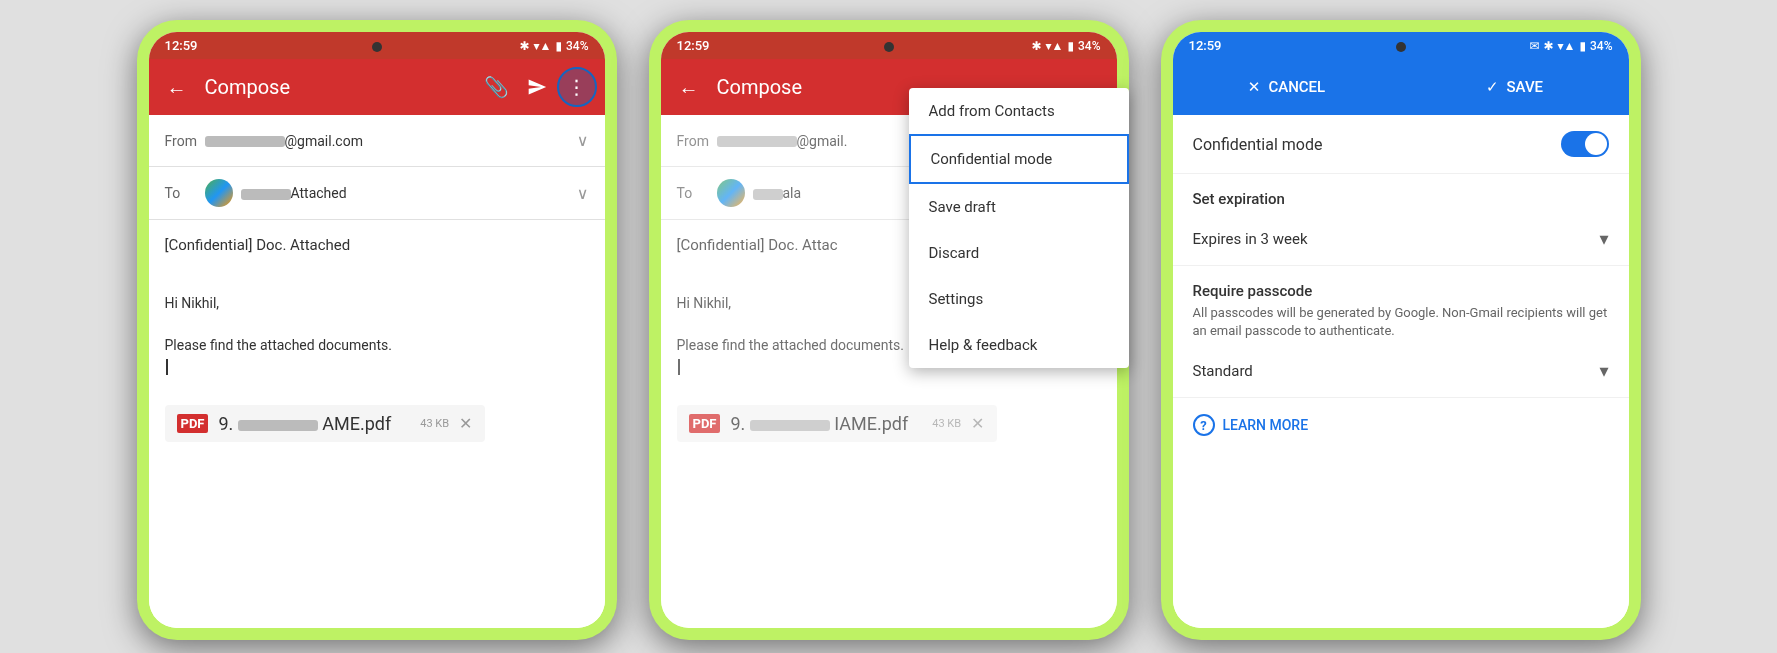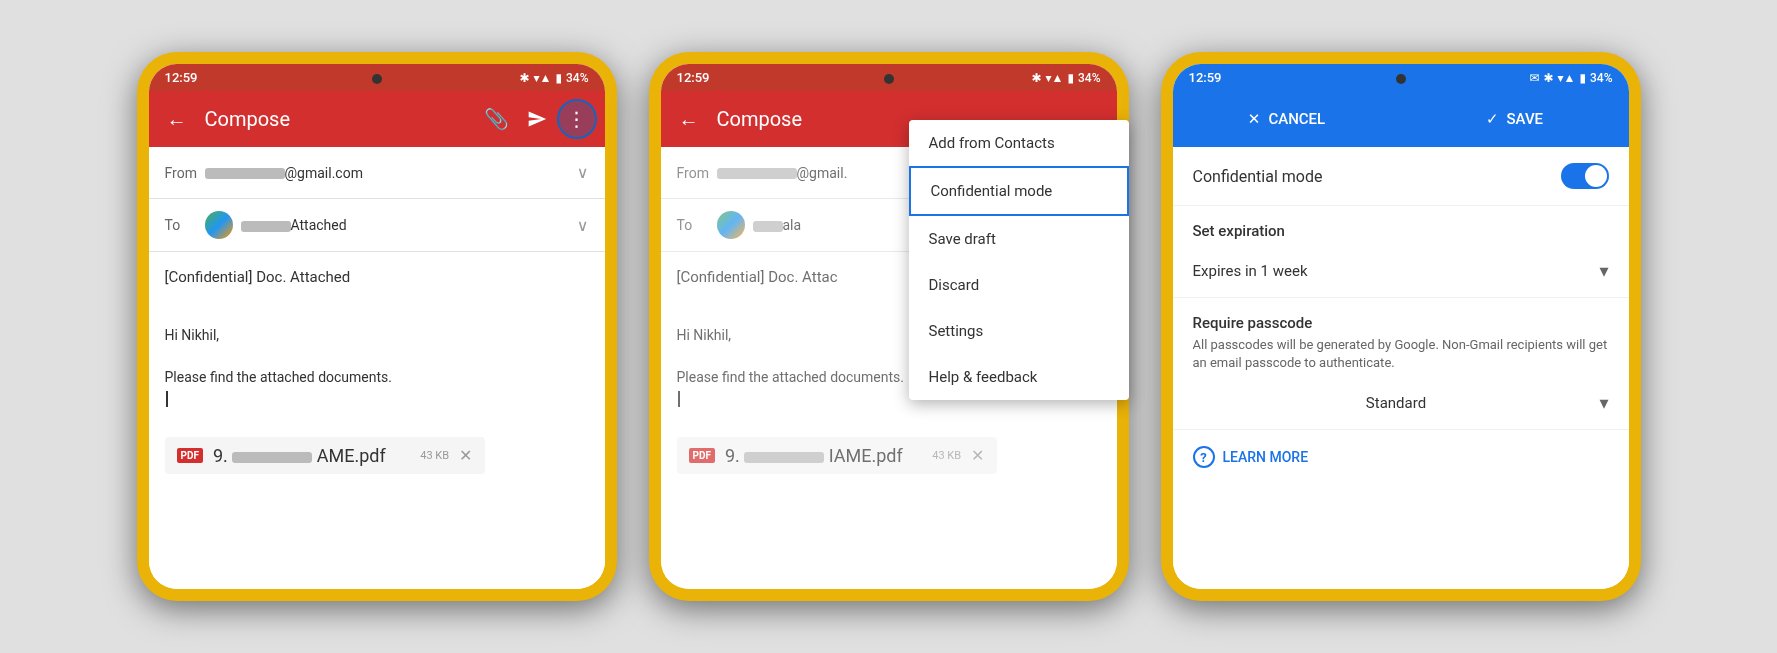--- a/index.html
+++ b/index.html
@@ -9,27 +9,27 @@
       justify-content: center;
       align-items: center;
       min-height: 100vh;
       font-family: 'Roboto', Arial, sans-serif;
       gap: 32px;
       padding: 20px;
     }
 
     
     .phone-frame {
-      background: #eab308;
+      background: #bef264;
       border-radius: 40px;
       padding: 12px;
       box-shadow: 0 8px 32px rgba(0,0,0,0.5);
       position: relative;
       width: 480px;
-      height: 549px;
+      height: 620px;
     }
 
     .phone-frame::before {
       content: '';
       position: absolute;
       top: 22px;
       left: 50%;
       transform: translateX(-50%);
       width: 10px;
       height: 10px;
@@ -185,21 +185,21 @@
       background: #f5f5f5;
       border-radius: 4px;
       padding: 8px 12px;
       max-width: 320px;
       gap: 10px;
     }
 
     .pdf-icon {
       background: #d32f2f;
       color: #fff;
-      font-size: 10px;
+      font-size: 13px;
       font-weight: 700;
       padding: 2px 4px;
       border-radius: 2px;
       flex-shrink: 0;
     }
 
     .attachment-name {
       flex: 1;
       font-size: 18px;
       color: #333;
@@ -317,21 +317,20 @@
       font-size: 13px;
       color: #666;
       line-height: 1.4;
     }
 
     .passcode-dropdown-row {
       display: flex;
       align-items: center;
       padding: 8px 20px 16px;
       border-bottom: 1px solid #f0f0f0;
-      text-align: center;
     }
 
     .learn-more-row {
       display: flex;
       align-items: center;
       padding: 16px 20px;
       gap: 8px;
       cursor: pointer;
     }
 
@@ -560,21 +559,21 @@
 
     <div class="settings-content">
 
       <div class="settings-row">
         <span class="settings-label">Confidential mode</span>
         <div class="toggle"></div>
       </div>
 
       <div class="section-header">Set expiration</div>
       <div class="dropdown-row">
-        <span class="dropdown-value">Expires in 1 week</span>
+        <span class="dropdown-value">Expires in 3 week</span>
         <span class="dropdown-arrow">▾</span>
       </div>
 
       <div class="section-header2">Require passcode</div>
       <div class="section-desc">All passcodes will be generated by Google. Non-Gmail recipients will get an email passcode to authenticate.</div>
       <div class="passcode-dropdown-row">
         <span class="dropdown-value">Standard</span>
         <span class="dropdown-arrow">▾</span>
       </div>
 

